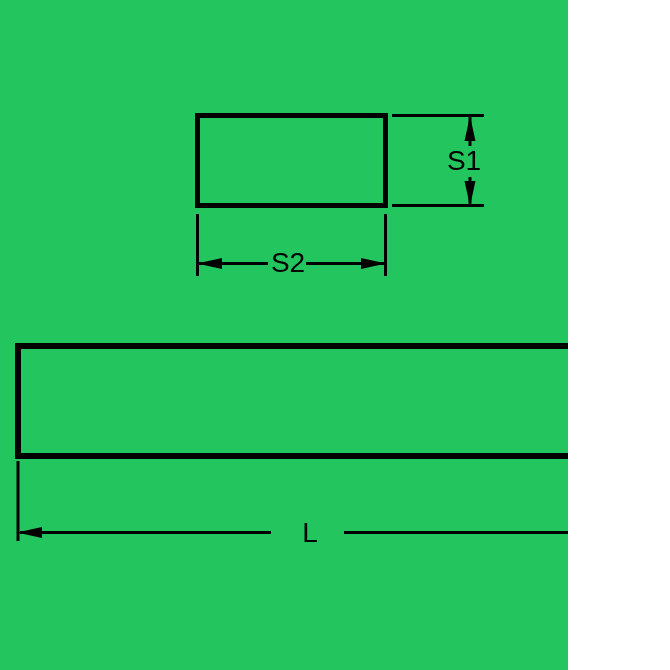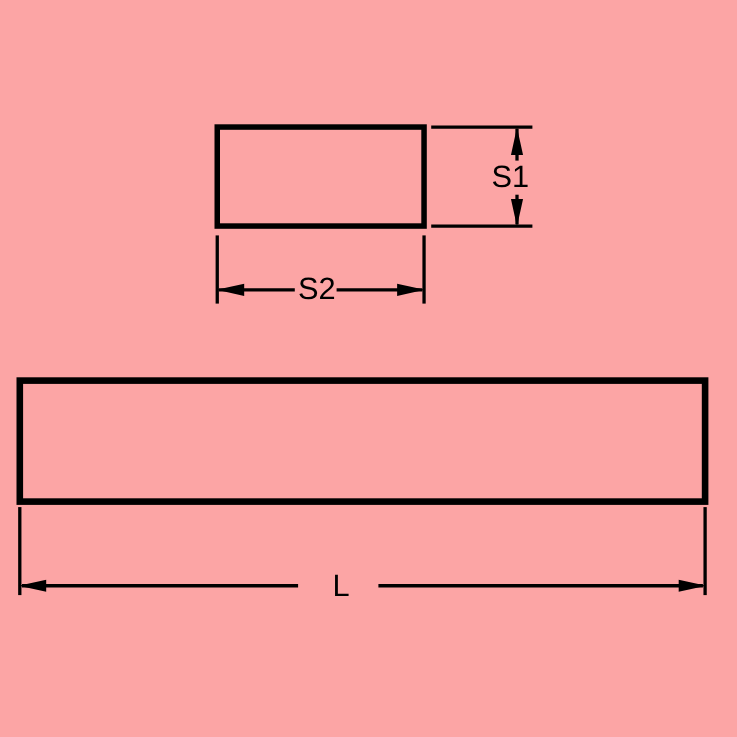--- a/index.html
+++ b/index.html
@@ -2,23 +2,23 @@
 <html><head>
 <meta charset="utf-8">
 <style>
   html, body {
     margin: 0;
     padding: 0;
     background: #ffffff;
   }
   .stage {
     position: relative;
-    width: 670px;
+    width: 568px;
     height: 670px;
-    background: #fca5a5;
+    background: #22c55e;
     overflow: hidden;
     text-decoration: underline;
   }
   svg {
     display: block;
   }
   .dim-text {
     font-family: "Liberation Sans", "DejaVu Sans", sans-serif;
     font-size: 28px;
     fill: #000000;

